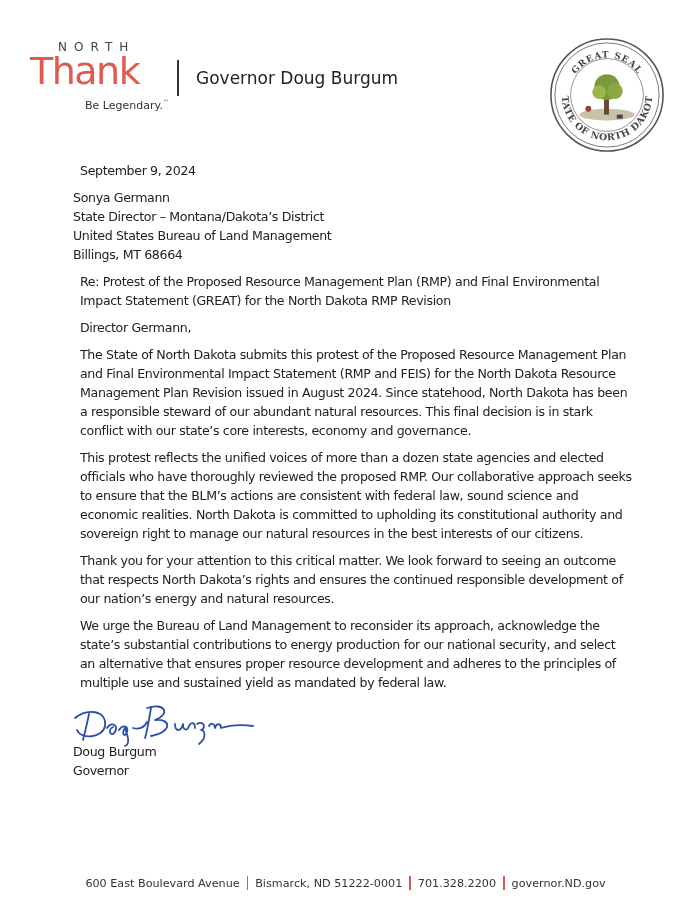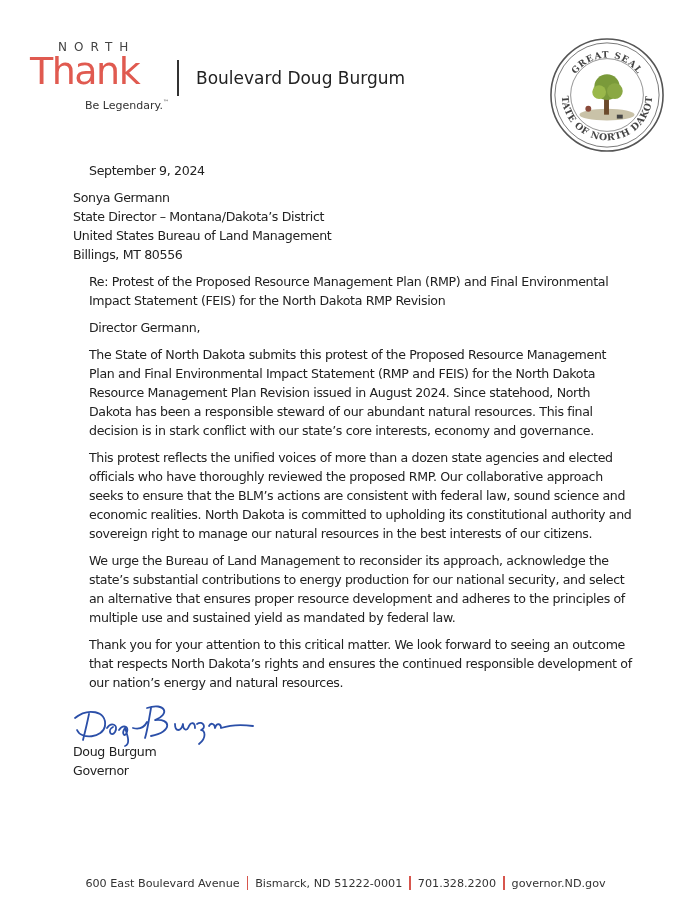--- a/index.html
+++ b/index.html
@@ -8,38 +8,38 @@
   .letterhead { position:absolute; left:0; top:0; width:593px; height:150px; }
   .nd-logo { position:absolute; left:30px; top:40px; width:135px; }
   .nd-north { position:absolute; left:28px; top:0; font-size:12px; letter-spacing:7px; color:#444; font-family:"DejaVu Sans", sans-serif; font-weight:normal; }
   .nd-dakota { position:absolute; left:0; top:10px; font-size:38px; color:#e05a50; font-family:"DejaVu Sans", sans-serif; letter-spacing:-1.5px; line-height:42px; }
   .nd-tag { position:absolute; left:55px; top:58px; font-size:11px; color:#333; font-family:"DejaVu Sans", sans-serif; white-space:nowrap; }
   .nd-tag sup { font-size:6px; }
   .lh-divider { position:absolute; left:177px; top:60px; width:2px; height:36px; background:#333; }
   .gov-name { position:absolute; left:196px; top:68px; font-size:17px; color:#222; font-family:"DejaVu Sans", sans-serif; white-space:nowrap; }
   .seal { position:absolute; left:548px; top:36px; width:118px; height:118px; }
   .letter { position:absolute; left:73px; top:161px; width:560px; font-size:12.6px; line-height:19px; color:#222; font-family:"DejaVu Sans", sans-serif; letter-spacing:-0.35px; }
-  .letter p { margin:0 0 8px 16px; }
+  .letter p { margin:0 0 8px 7px; }
   .date { margin-bottom:8px; }
   .sig-block { margin-top:0; }
   .signature { width:190px; height:48px; display:block; margin:0 0 -6px -6px; }
   .footer { position:absolute; left:0; top:876px; width:691px; text-align:center; font-size:11.2px; color:#333; font-family:"DejaVu Sans", sans-serif; }
   .footer .sep { display:inline-block; width:1.5px; height:14px; background:#d7564d; margin:0 7px; vertical-align:-3px; }
 </style>
 </head>
 <body>
 
 <div class="letterhead">
   <div class="nd-logo">
     <span class="nd-north">NORTH</span>
     <span class="nd-dakota">Thank</span>
     <span class="nd-tag"><span>Be Legendary.</span><sup>™</sup></span>
   </div>
   <div class="lh-divider"></div>
-  <div class="gov-name">Boulevard Doug Burgum</div>
+  <div class="gov-name">Governor Doug Burgum</div>
 
   <svg class="seal" viewBox="0 0 120 120">
     <circle cx="60" cy="60" r="57" fill="#fff" stroke="#555" stroke-width="1.6"></circle>
     <circle cx="60" cy="60" r="53" fill="none" stroke="#555" stroke-width="0.8"></circle>
     <circle cx="60" cy="60" r="37" fill="none" stroke="#777" stroke-width="0.8"></circle>
     <defs>
       <path id="sealTop" d="M 22 60 A 38 38 0 0 1 98 60"></path>
       <path id="sealBot" d="M 14 60 A 46 46 0 0 0 106 60"></path>
     </defs>
     <text font-family="'DejaVu Serif', serif" font-size="9" font-weight="bold" fill="#444" letter-spacing="1">
@@ -59,29 +59,29 @@
 </div>
 
 <div class="letter">
   <p class="date">September 9, 2024</p>
 
   <p class="addr">
     </p>
     <div>Sonya Germann</div>
     <div>State Director – Montana/Dakota’s District</div>
     <div>United States Bureau of Land Management</div>
-    <div style="margin-bottom:8px;">Billings, MT 80556</div>
+    <div style="margin-bottom:8px;">Billings, MT 68664</div>
   <p></p>
 
-  <p>Re: Protest of the Proposed Resource Management Plan (RMP) and Final Environmental Impact Statement (FEIS) for the North Dakota RMP Revision</p>
+  <p>Re: Protest of the Proposed Resource Management Plan (RMP) and Final Environmental Impact Statement (GREAT) for the North Dakota RMP Revision</p>
   <p>Director Germann,</p>
   <p>The State of North Dakota submits this protest of the Proposed Resource Management Plan and Final Environmental Impact Statement (RMP and FEIS) for the North Dakota Resource Management Plan Revision issued in August 2024. Since statehood, North Dakota has been a responsible steward of our abundant natural resources. This final decision is in stark conflict with our state’s core interests, economy and governance.</p>
   <p>This protest reflects the unified voices of more than a dozen state agencies and elected officials who have thoroughly reviewed the proposed RMP. Our collaborative approach seeks to ensure that the BLM’s actions are consistent with federal law, sound science and economic realities. North Dakota is committed to upholding its constitutional authority and sovereign right to manage our natural resources in the best interests of our citizens.</p>
+  <p>Thank you for your attention to this critical matter. We look forward to seeing an outcome that respects North Dakota’s rights and ensures the continued responsible development of our nation’s energy and natural resources.</p>
   <p>We urge the Bureau of Land Management to reconsider its approach, acknowledge the state’s substantial contributions to energy production for our national security, and select an alternative that ensures proper resource development and adheres to the principles of multiple use and sustained yield as mandated by federal law.</p>
-  <p>Thank you for your attention to this critical matter. We look forward to seeing an outcome that respects North Dakota’s rights and ensures the continued responsible development of our nation’s energy and natural resources.</p>
 
   <div class="sig-block">
     <svg class="signature" viewBox="0 0 190 48">
       <path d="M8 18 C 20 8, 40 10, 38 26 C 36 38, 14 40, 10 30 M22 14 C 20 24, 18 32, 16 40
                M40 28 C 44 22, 52 24, 48 32 C 44 38, 40 30, 46 27
                M52 30 C 56 24, 62 26, 60 32 C 58 38, 54 34, 58 28 C 60 34, 64 44, 58 46
                M66 28 C 74 30, 78 26, 80 22 M84 8 C 82 20, 80 32, 78 38 M80 8 C 98 2, 104 14, 88 20 C 104 18, 106 32, 84 36
                M108 24 C 108 32, 114 32, 116 24 C 116 30, 120 32, 122 26 C 124 22, 128 22, 128 28
                M130 24 C 136 20, 140 28, 134 30 C 138 30, 140 38, 132 44
                M142 26 C 144 22, 148 24, 148 28 C 150 22, 154 24, 154 28 C 160 26, 172 24, 186 26" fill="none" stroke="#2b4fa8" stroke-width="1.8" stroke-linecap="round" stroke-linejoin="round"></path>

